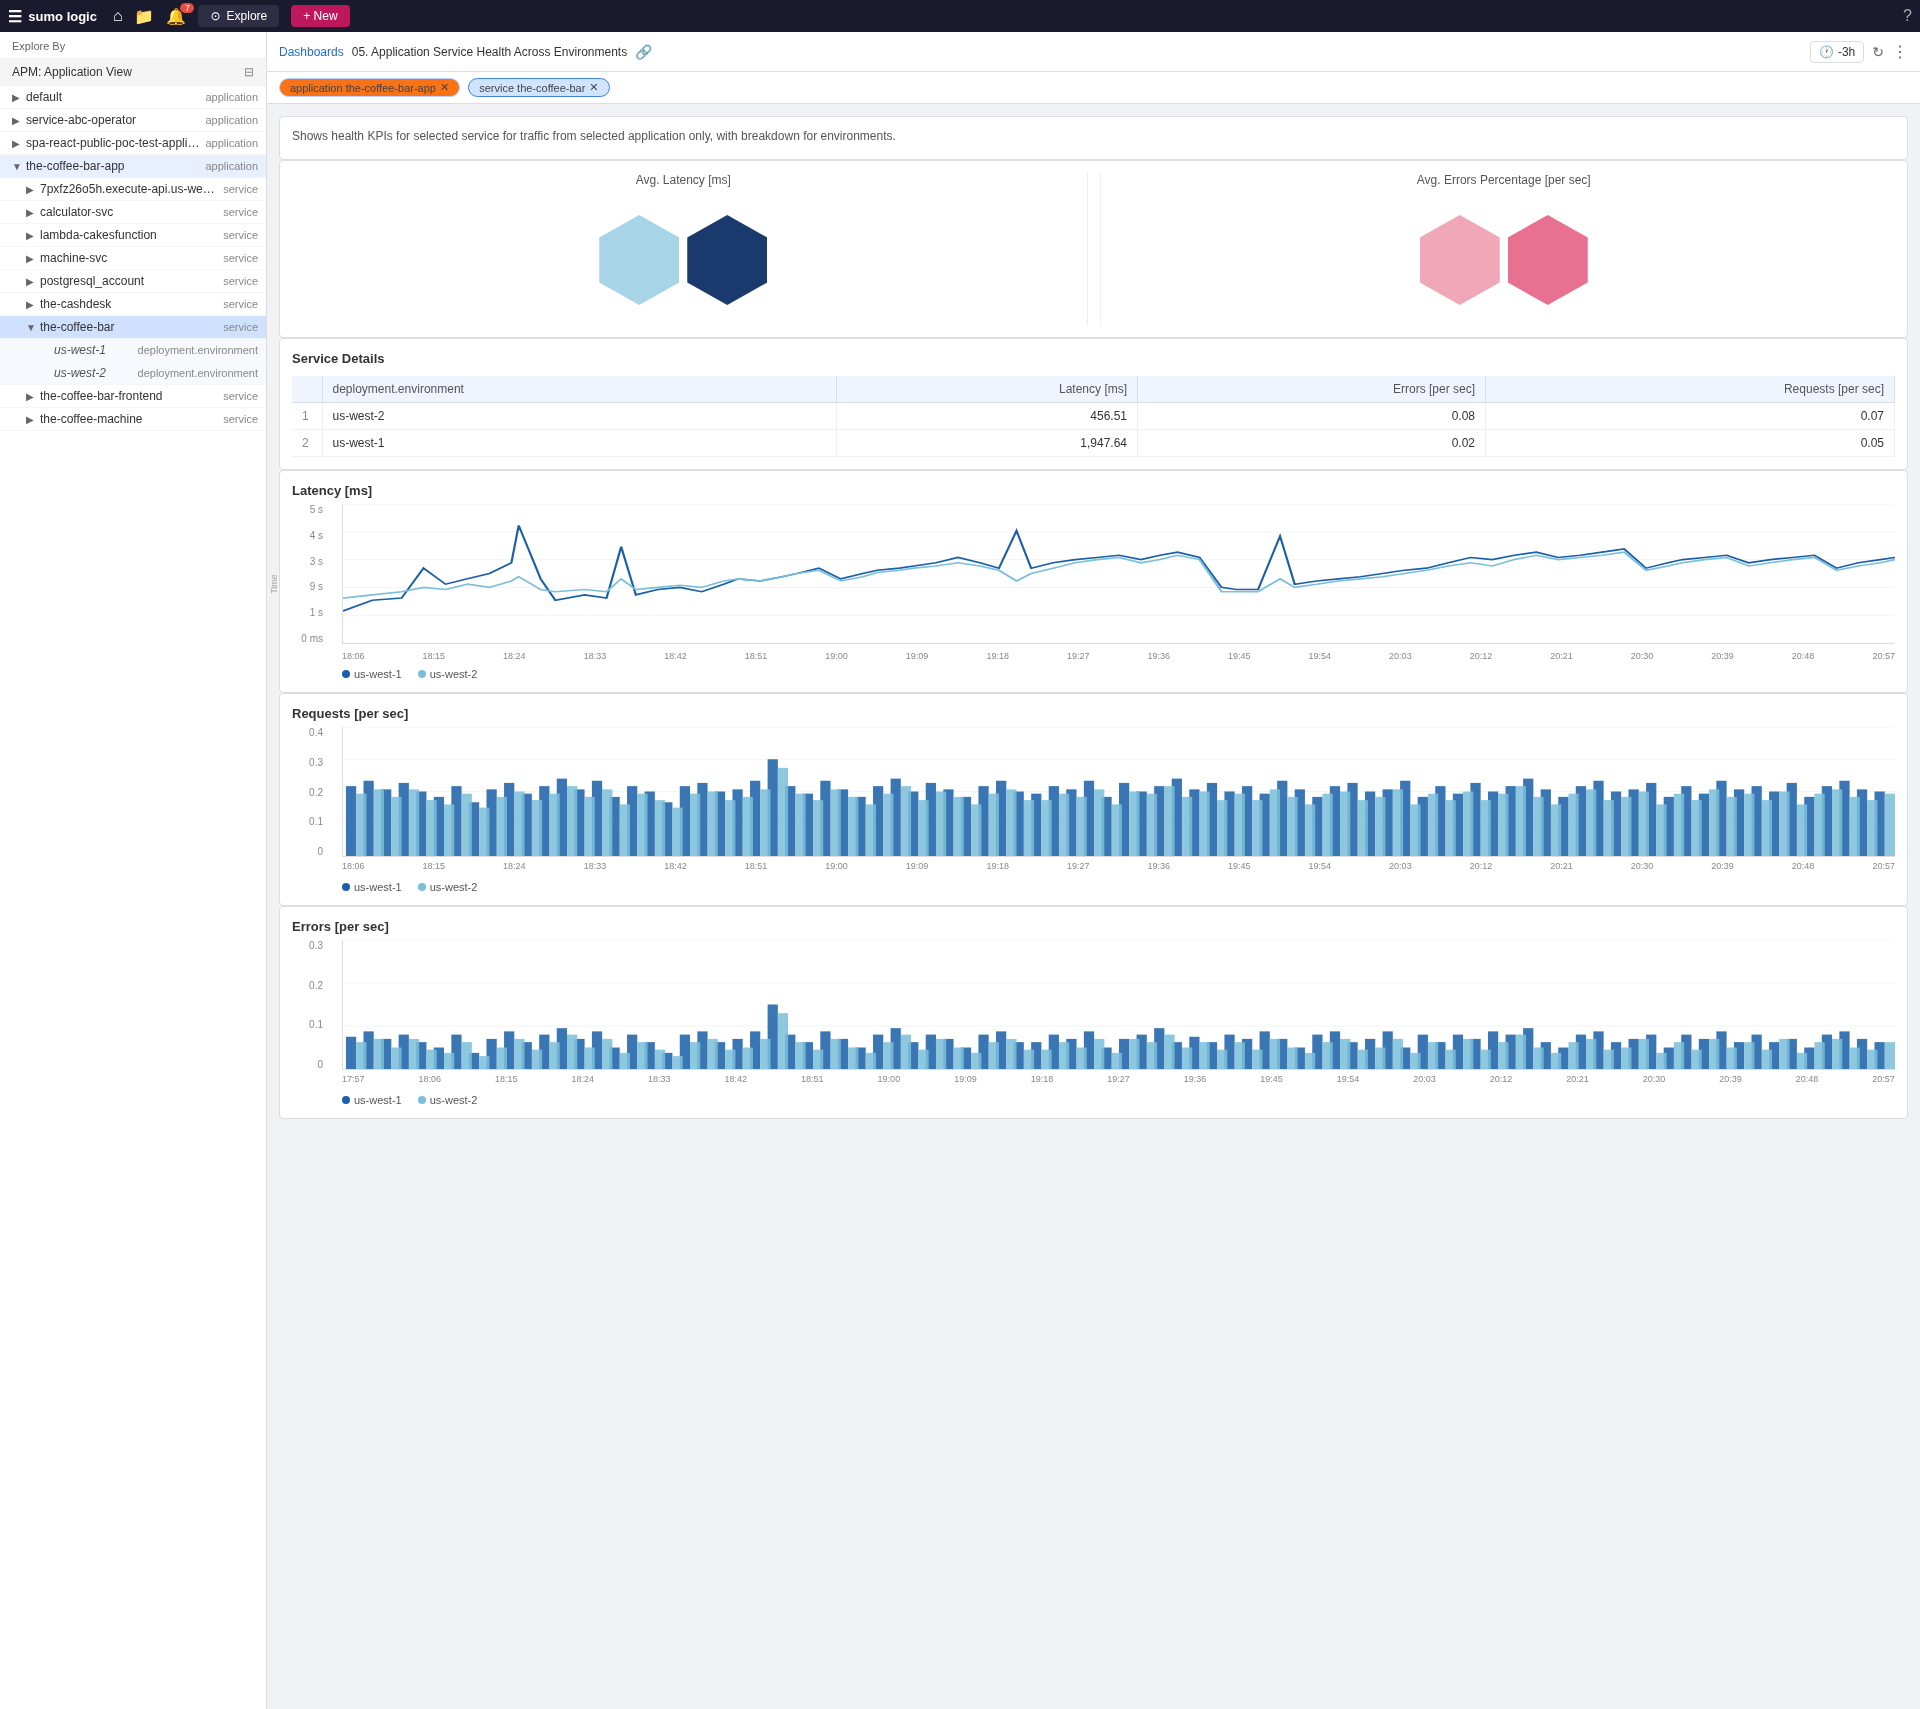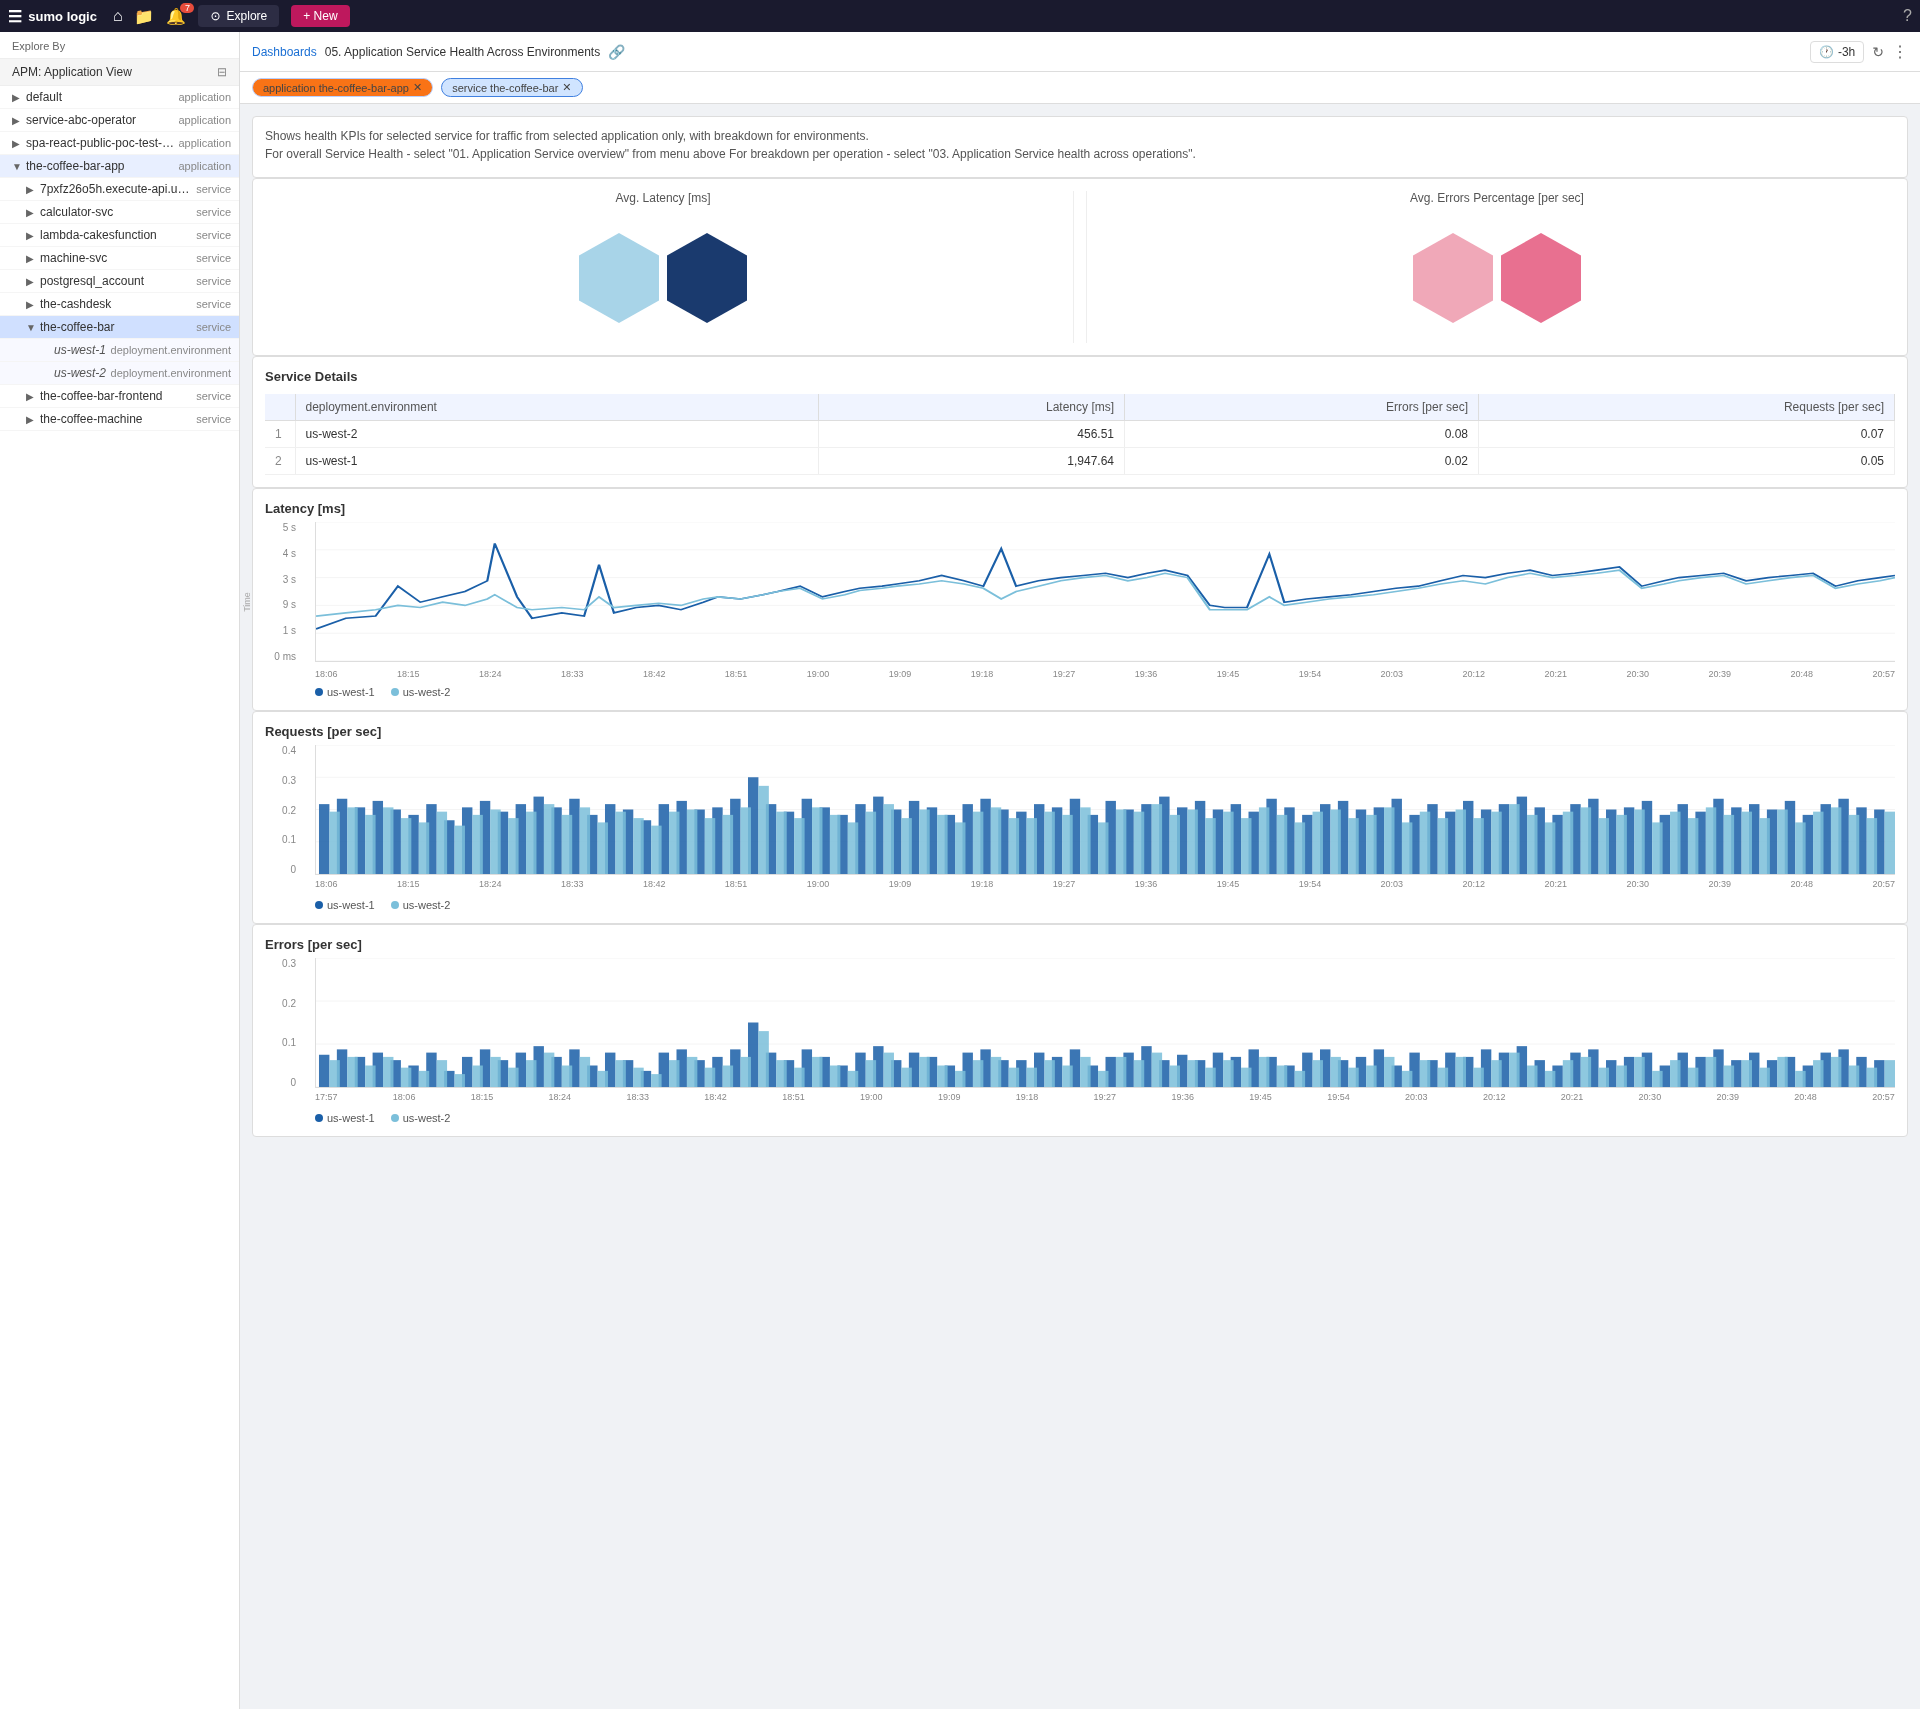--- a/index.html
+++ b/index.html
@@ -18,21 +18,21 @@
     .badge-count { position: absolute; top: -4px; right: -4px; background: #e74c3c; color: #fff; border-radius: 8px; font-size: 9px; padding: 0 3px; min-width: 14px; text-align: center; }
     .explore-tab { display: flex; align-items: center; gap: 6px; background: #2d2d44; color: #fff; padding: 4px 12px; border-radius: 4px; font-size: 12px; cursor: pointer; }
     .new-btn { display: flex; align-items: center; gap: 4px; background: #be185d; color: #fff; padding: 4px 12px; border-radius: 4px; font-size: 12px; cursor: pointer; margin-left: 4px; }
     .spacer { flex: 1; }
     .help-icon { color: #aaa; font-size: 16px; cursor: pointer; }
 
     
     .main-layout { display: flex; height: calc(1709px - 32px); }
 
     
-    .sidebar { width: 240px; background: #fff; border-right: 1px solid #ddd; display: flex; flex-direction: column; overflow: hidden; }
+    .sidebar { width: 267px; background: #fff; border-right: 1px solid #ddd; display: flex; flex-direction: column; overflow: hidden; }
     .explore-by { padding: 8px 12px 4px; font-size: 11px; color: #888; border-bottom: 1px solid #eee; }
     .explore-by-title { font-size: 11px; color: #666; margin-bottom: 2px; }
     .apm-view { display: flex; align-items: center; justify-content: space-between; padding: 6px 12px; background: #f5f5f5; border-bottom: 1px solid #eee; }
     .apm-view-text { font-size: 12px; color: #333; font-weight: 500; }
     .filter-icon { color: #888; cursor: pointer; }
     .tree-container { flex: 1; overflow-y: auto; }
     .tree-item { display: flex; align-items: center; padding: 4px 8px 4px 12px; cursor: pointer; border-bottom: 1px solid #f5f5f5; }
     .tree-item.active { background: #e8efff; }
     .tree-item.selected { background: #d0e0ff; }
     .tree-toggle { width: 14px; color: #666; font-size: 10px; flex-shrink: 0; }
@@ -256,21 +256,20 @@
       <div class="tag active">
         <span>service  the-coffee-bar</span>
         <span>✕</span>
       </div>
     </div>
 
     <div class="dashboard-content">
 
       <div class="info-box">
         <div class="info-text">Shows health KPIs for selected service for traffic from selected application only, with breakdown for environments.</div>
-        <div class="info-text">For overall Service Health - select "01. Application Service overview" from menu above  For breakdown per operation - select "03. Application Service health across operations".</div>
       </div>
 
       <div class="metrics-row">
 
         <div class="metric-card">
           <div class="metric-title">Avg. Latency [ms]</div>
           <div class="hexagons">
             <div class="hex hex-light-blue"></div>
             <div class="hex hex-dark-blue"></div>
           </div>

